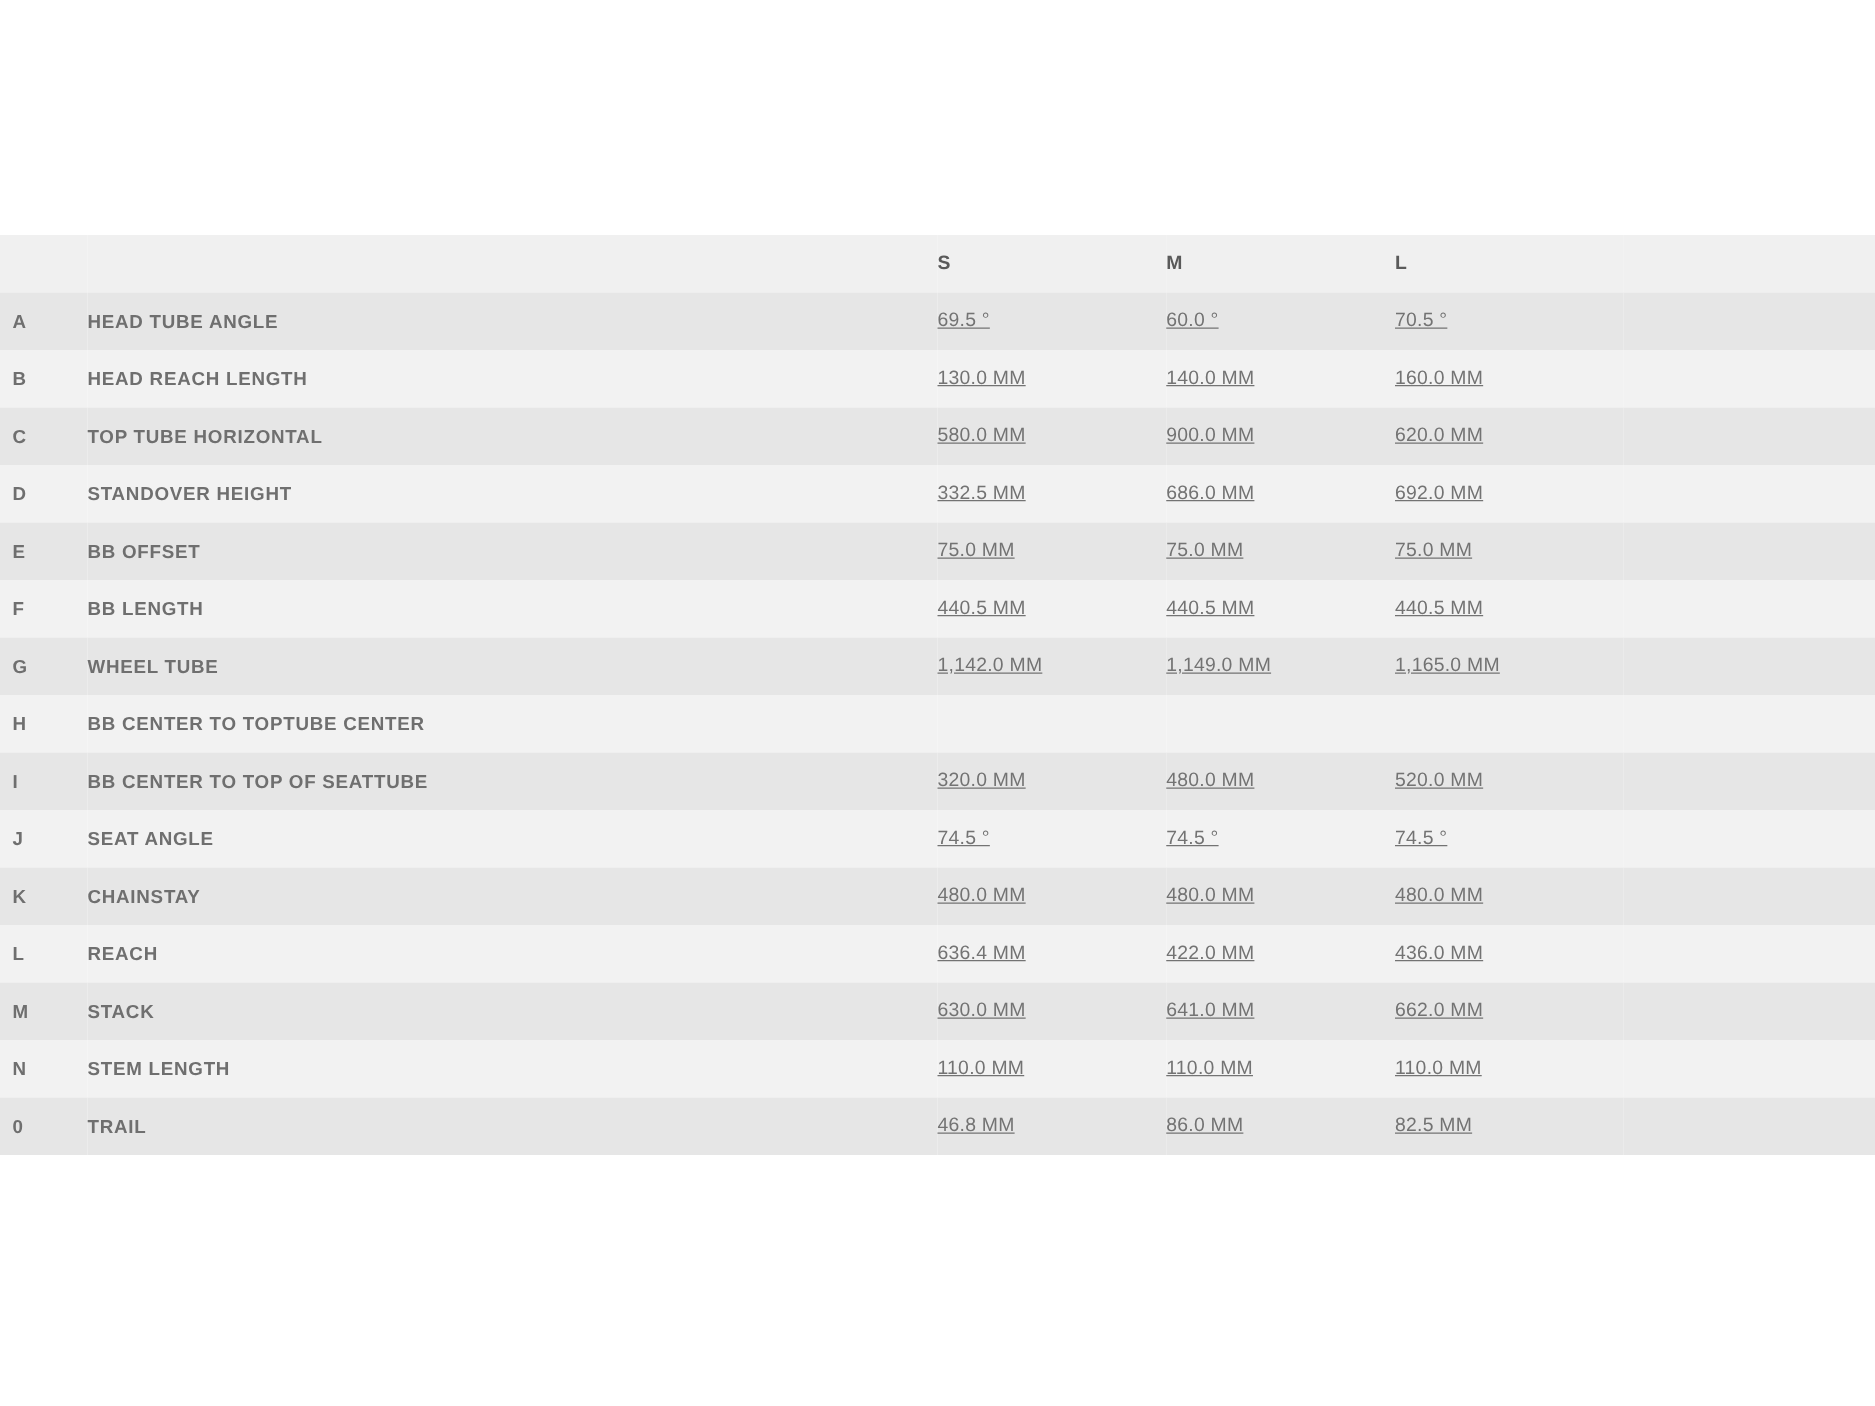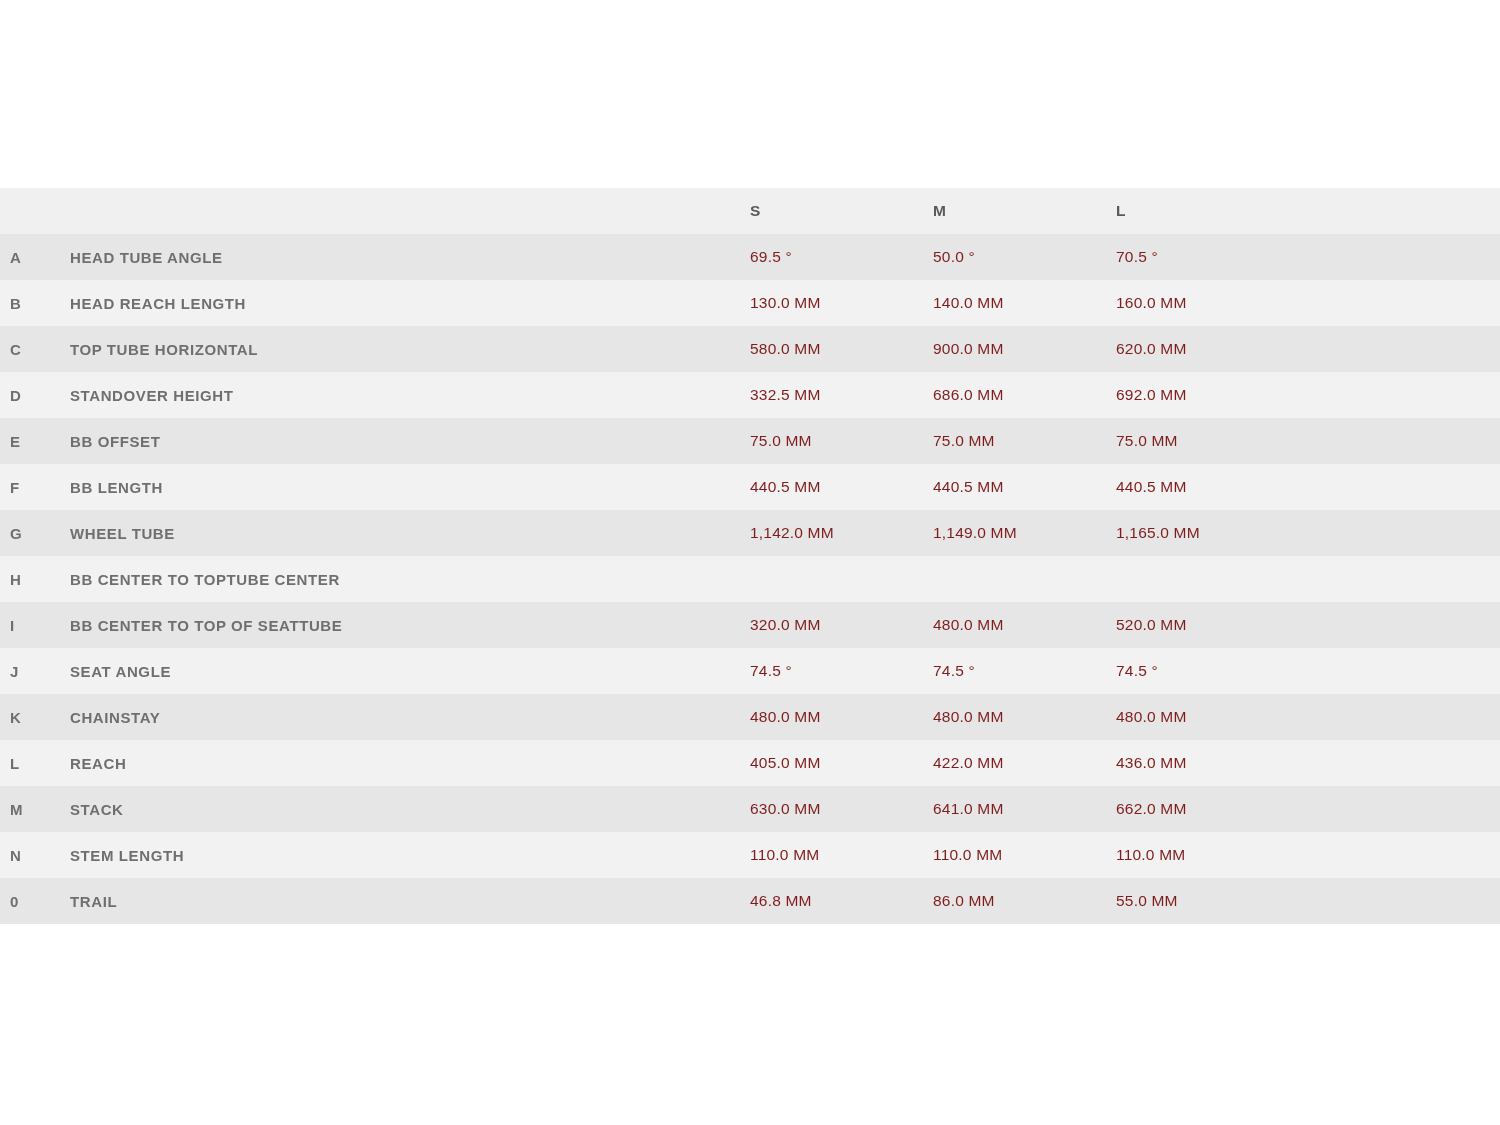--- a/index.html
+++ b/index.html
@@ -65,24 +65,25 @@
     padding-left: 10px;
     letter-spacing: 0.3px;
   }
   td.label {
     color: #6f6f6f;
     font-weight: bold;
     font-size: 15px;
     letter-spacing: 0.6px;
   }
   td.value {
-    color: #7f1d1d;
+    color: #737373;
     font-weight: normal;
     font-size: 15.5px;
     letter-spacing: 0.2px;
+    text-decoration: underline;
   }
 </style>
 </head>
 <body>
 
 <div class="page">
   <table class="geo-table">
     <colgroup>
       <col class="c-letter">
       <col class="c-label">
@@ -99,21 +100,21 @@
         <th class="size-head">M</th>
         <th class="size-head">L</th>
         <th></th>
       </tr>
     </thead>
     <tbody>
       <tr class="odd">
         <td class="letter">A</td>
         <td class="label">HEAD TUBE ANGLE</td>
         <td class="value">69.5 °</td>
-        <td class="value">50.0 °</td>
+        <td class="value">60.0 °</td>
         <td class="value">70.5 °</td>
         <td></td>
       </tr>
       <tr class="even">
         <td class="letter">B</td>
         <td class="label">HEAD REACH LENGTH</td>
         <td class="value">130.0 MM</td>
         <td class="value">140.0 MM</td>
         <td class="value">160.0 MM</td>
         <td></td>
@@ -186,21 +187,21 @@
         <td class="letter">K</td>
         <td class="label">CHAINSTAY</td>
         <td class="value">480.0 MM</td>
         <td class="value">480.0 MM</td>
         <td class="value">480.0 MM</td>
         <td></td>
       </tr>
       <tr class="even">
         <td class="letter">L</td>
         <td class="label">REACH</td>
-        <td class="value">405.0 MM</td>
+        <td class="value">636.4 MM</td>
         <td class="value">422.0 MM</td>
         <td class="value">436.0 MM</td>
         <td></td>
       </tr>
       <tr class="odd">
         <td class="letter">M</td>
         <td class="label">STACK</td>
         <td class="value">630.0 MM</td>
         <td class="value">641.0 MM</td>
         <td class="value">662.0 MM</td>
@@ -212,18 +213,18 @@
         <td class="value">110.0 MM</td>
         <td class="value">110.0 MM</td>
         <td class="value">110.0 MM</td>
         <td></td>
       </tr>
       <tr class="odd">
         <td class="letter">0</td>
         <td class="label">TRAIL</td>
         <td class="value">46.8 MM</td>
         <td class="value">86.0 MM</td>
-        <td class="value">55.0 MM</td>
+        <td class="value">82.5 MM</td>
         <td></td>
       </tr>
     </tbody>
   </table>
 </div>
 
 </body></html>

